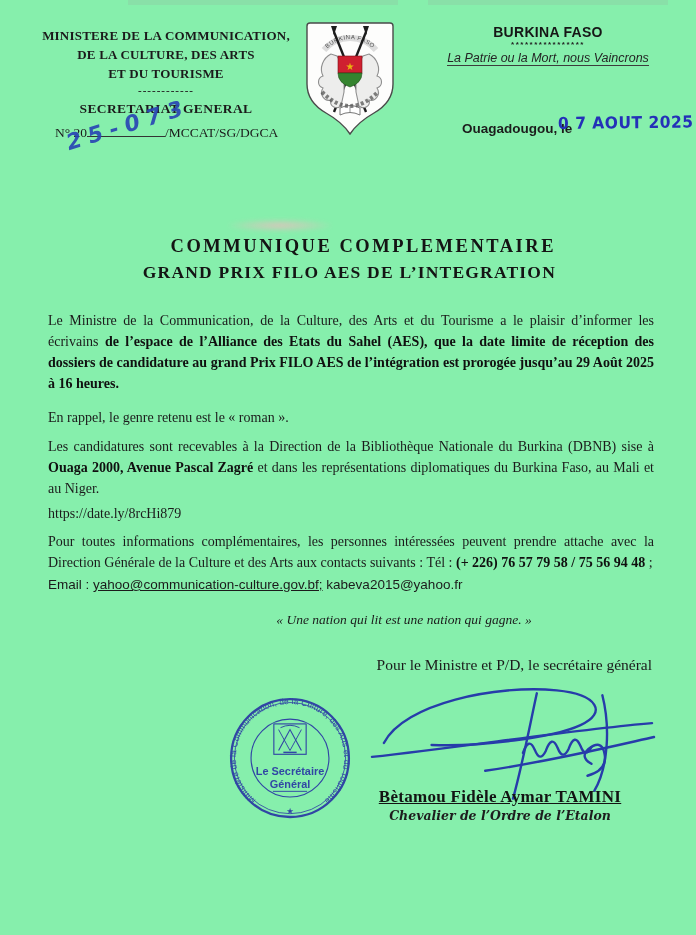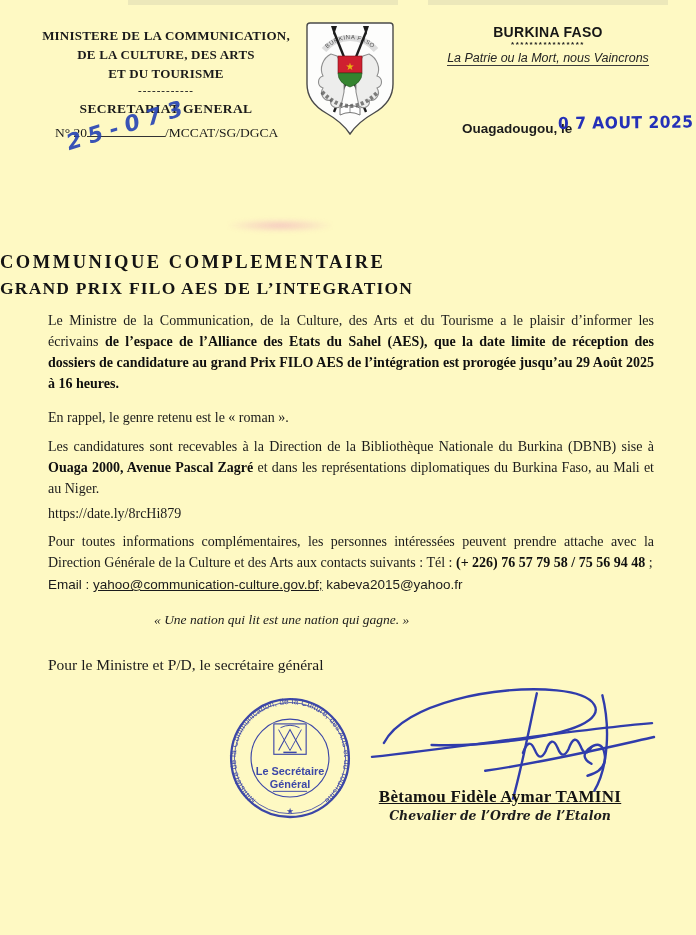--- a/index.html
+++ b/index.html
@@ -1,18 +1,18 @@
 <!DOCTYPE html>
 <html><head>
 <meta charset="utf-8">
 <style>
   html,body{margin:0;padding:0;background:#e8e8e8;}
   .page{
     position:relative;width:696px;height:935px;margin:0 auto;
-    background:#fef9c3;overflow:hidden;
+    background:#86efac;overflow:hidden;
     font-family:"Liberation Serif", serif;color:#1b1b1b;
   }
   
   .top-artifact{position:absolute;top:0;height:5px;background:#9a9a96;opacity:.18;}
   .pink-smudge{position:absolute;left:228px;top:219px;width:104px;height:13px;
     background:radial-gradient(ellipse at center,#f3b9c0 0%,rgba(243,185,192,0) 75%);
     filter:blur(2px);opacity:.75;}
   
   .ministry{position:absolute;left:28px;top:26px;width:276px;text-align:center;}
   .ministry .line{font-weight:bold;font-size:13px;line-height:19px;letter-spacing:.2px;}
@@ -33,37 +33,37 @@
   .country-name{font-weight:bold;font-size:14px;letter-spacing:.3px;color:#161616;}
   .country-sep{font-size:8px;letter-spacing:1.5px;line-height:7px;margin-top:1px;color:#222;font-weight:bold;}
   .country-motto{display:inline-block;font-style:italic;font-size:12.5px;margin-top:3px;
     border-bottom:1.3px solid #3c3c3c;padding-bottom:0;color:#242424;}
   .place-line{position:absolute;left:462px;top:121px;font-family:"Liberation Sans", sans-serif;
     font-size:13.5px;color:#1c1c1c;font-weight:bold;}
   .date-stamp{position:absolute;left:558px;top:114px;color:#2430b8;
     font-family:"DejaVu Sans", sans-serif;font-weight:bold;font-size:16.5px;letter-spacing:.5px;
     transform:scaleX(.94) rotate(-.6deg);transform-origin:left;white-space:nowrap;}
   
-  .title-block{position:absolute;left:0;top:236px;width:556px;text-align:left;color:#141414;margin-top:16px;}
+  .title-block{position:absolute;left:0;top:236px;width:556px;text-align:right;color:#141414;}
   .title1{font-weight:900;font-size:18.5px;letter-spacing:2.5px;transform:scaleY(1.05);}
   .title2{font-weight:bold;font-size:17.5px;letter-spacing:1.2px;margin-top:5px;}
   
   .doc-body{position:absolute;left:48px;top:310px;width:606px;font-size:14px;line-height:21px;}
   .doc-body p{margin:0;text-align:justify;}
   .p1{margin-bottom:13px !important;}
   .p2{margin-bottom:8px !important;}
   .p3{margin-bottom:4px !important;}
   .p4{margin-bottom:0 !important;}
   .url-line{margin:0 0 7px 0;}
   .url-line a{color:#1b1b1b;text-decoration:none;}
   b{color:#101010;}
   .email-line{font-family:"Liberation Sans", sans-serif;font-size:13.5px;margin-top:1px;}
   .email-line a{color:#1b1b1b;text-decoration:underline;}
-  .quote{font-style:italic;font-size:13.5px;margin:14px 0 0 106px;}
-  .signoff{font-size:15.5px;text-align:left;margin-top:24px;padding-right:2px;}
+  .quote{font-style:italic;font-size:13.5px;margin:14px 0 0 106px;text-align:center;}
+  .signoff{font-size:15.5px;text-align:right;margin-top:24px;padding-right:2px;}
   
   .sign-area{position:absolute;left:0;top:675px;width:696px;height:210px;}
   .stamp{position:absolute;left:214px;top:6px;opacity:.9;}
   .signature{position:absolute;left:368px;top:4px;opacity:.92;}
   .name-block{position:absolute;left:340px;top:112px;width:320px;text-align:center;}
   .sig-name{font-weight:bold;font-size:17px;text-decoration:underline;letter-spacing:.3px;color:#131313;white-space:nowrap;}
   .sig-title{font-style:italic;font-weight:bold;font-size:12.5px;margin-top:1px;color:#1d1d1d;
     font-family:"DejaVu Serif", serif;}
 </style>
 </head>

